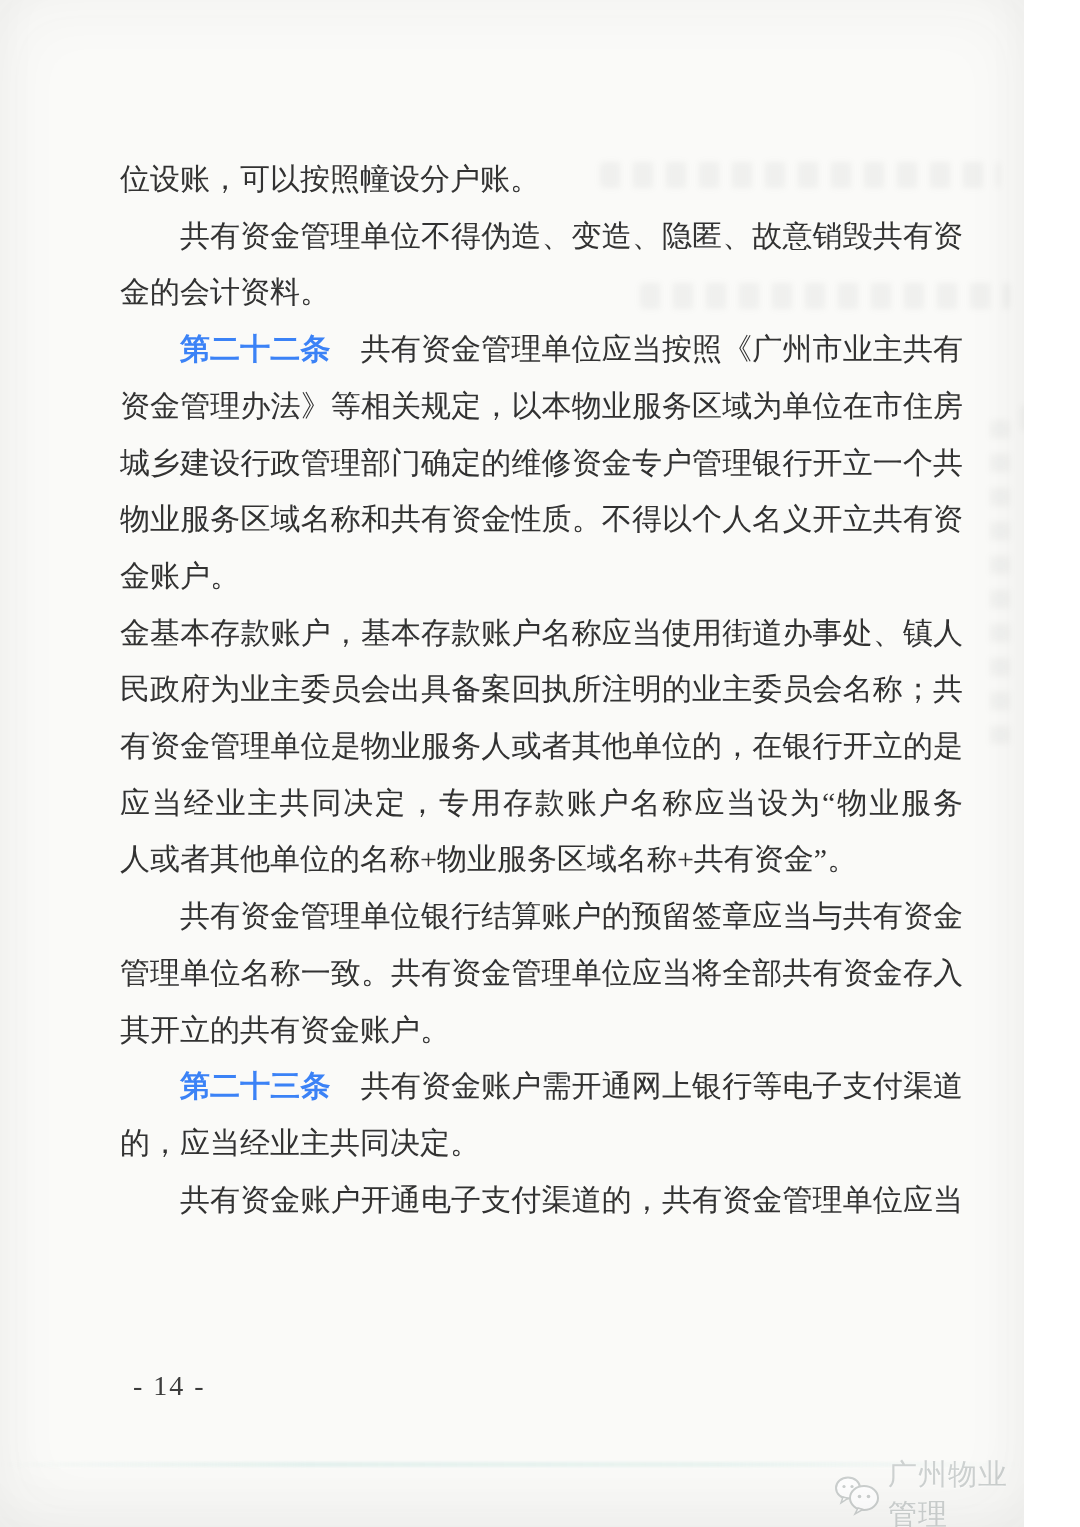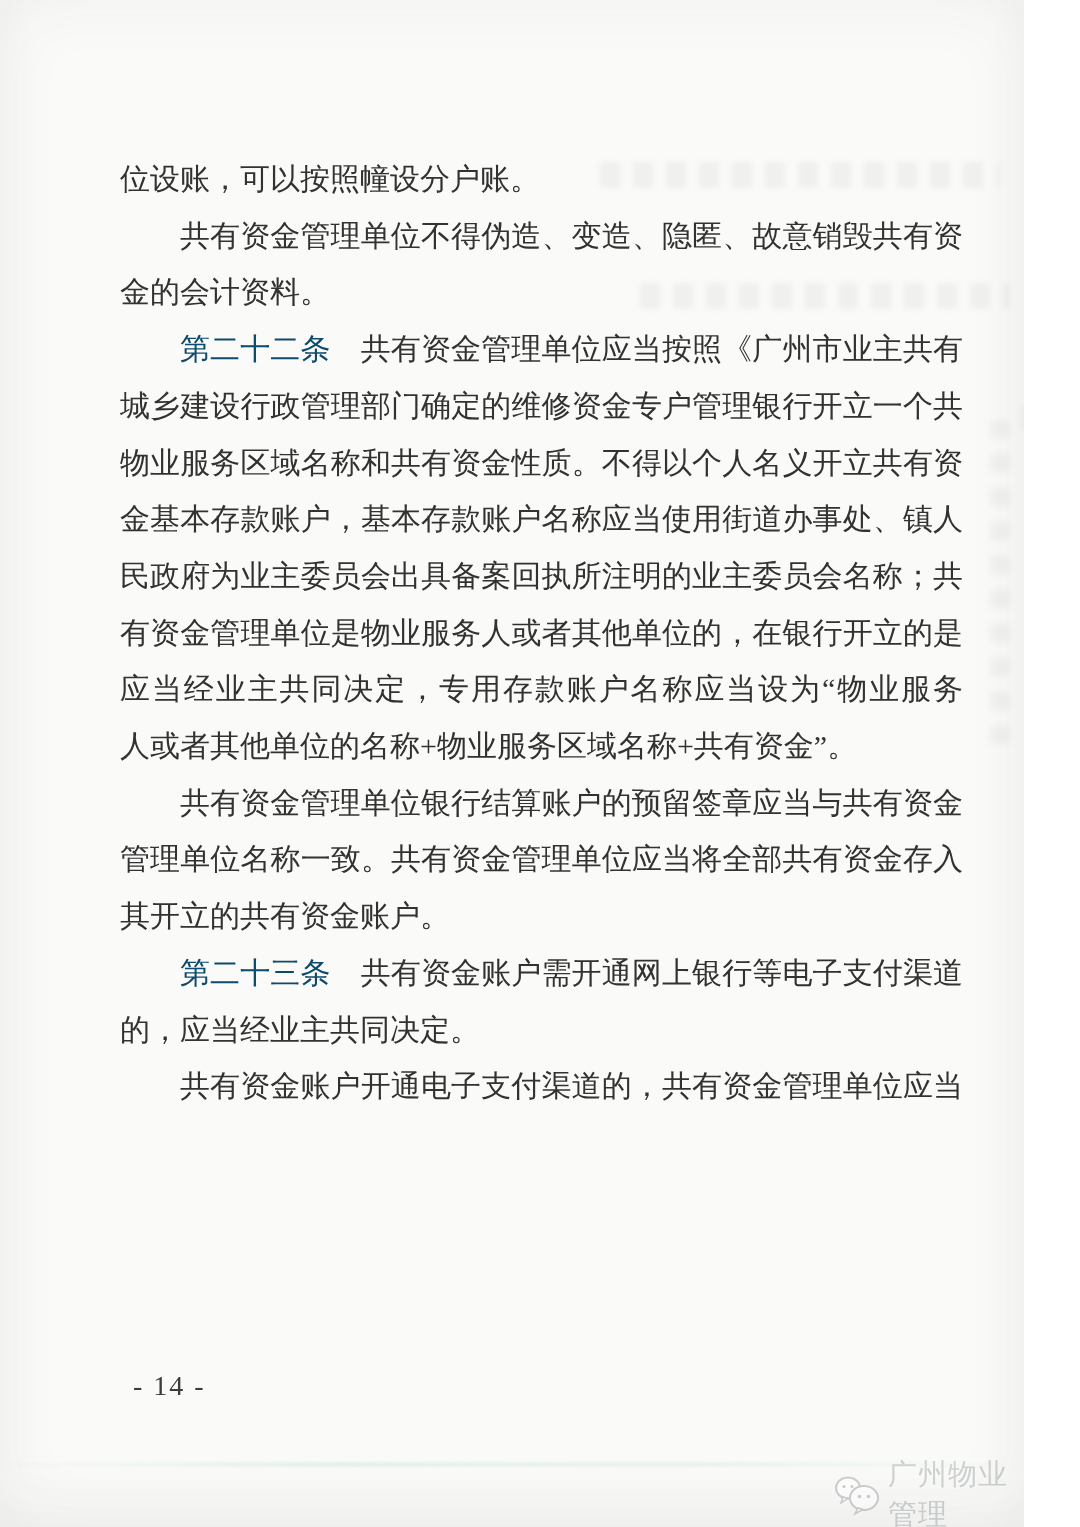--- a/index.html
+++ b/index.html
@@ -31,22 +31,22 @@
   .doc-line {
     white-space: nowrap;
     text-align: left;
   }
   .doc-line.indent { padding-left: 60px; }
   .doc-line.fill {
     text-align: justify;
     text-align-last: justify;
   }
   .bold-term {
-    font-weight: normal;
-    color: #0c4a6e;
+    font-weight: bold;
+    color: #3b82f6;
   }
   .page-number {
     position: absolute;
     left: 133px;
     top: 1370px;
     font-size: 28px;
     letter-spacing: 2px;
     color: #3c3c3c;
   }
   
@@ -105,22 +105,24 @@
   <div class="ghost ghost-row" style="left:600px; top:162px; width:400px;"></div>
   <div class="ghost ghost-row" style="left:640px; top:283px; width:370px;"></div>
   <div class="ghost ghost-col" style="left:990px; top:420px; height:330px;"></div>
   <div class="ghost ghost-row" style="left:1020px; top:405px; width:45px; opacity:0.35;"></div>
 
   <div class="doc-text">
       <div class="doc-line"><span>位设账，可以按照幢设分户账。</span></div>
       <div class="doc-line indent fill"><span>共有资金管理单位不得伪造、变造、隐匿、故意销毁共有资</span></div>
       <div class="doc-line"><span>金的会计资料。</span></div>
       <div class="doc-line indent fill"><span class="bold-term">第二十二条</span><span>　共有资金管理单位应当按照《广州市业主共有</span></div>
+      <div class="doc-line fill"><span>资金管理办法》等相关规定，以本物业服务区域为单位在市住房</span></div>
       <div class="doc-line fill"><span>城乡建设行政管理部门确定的维修资金专户管理银行开立一个共</span></div>
       <div class="doc-line fill"><span>物业服务区域名称和共有资金性质。不得以个人名义开立共有资</span></div>
+      <div class="doc-line"><span>金账户。</span></div>
       <div class="doc-line fill"><span>金基本存款账户，基本存款账户名称应当使用街道办事处、镇人</span></div>
       <div class="doc-line fill"><span>民政府为业主委员会出具备案回执所注明的业主委员会名称；共</span></div>
       <div class="doc-line fill"><span>有资金管理单位是物业服务人或者其他单位的，在银行开立的是</span></div>
       <div class="doc-line fill"><span>应当经业主共同决定，专用存款账户名称应当设为“物业服务</span></div>
       <div class="doc-line"><span>人或者其他单位的名称+物业服务区域名称+共有资金”。</span></div>
       <div class="doc-line indent fill"><span>共有资金管理单位银行结算账户的预留签章应当与共有资金</span></div>
       <div class="doc-line fill"><span>管理单位名称一致。共有资金管理单位应当将全部共有资金存入</span></div>
       <div class="doc-line"><span>其开立的共有资金账户。</span></div>
       <div class="doc-line indent fill"><span class="bold-term">第二十三条</span><span>　共有资金账户需开通网上银行等电子支付渠道</span></div>
       <div class="doc-line"><span>的，应当经业主共同决定。</span></div>

